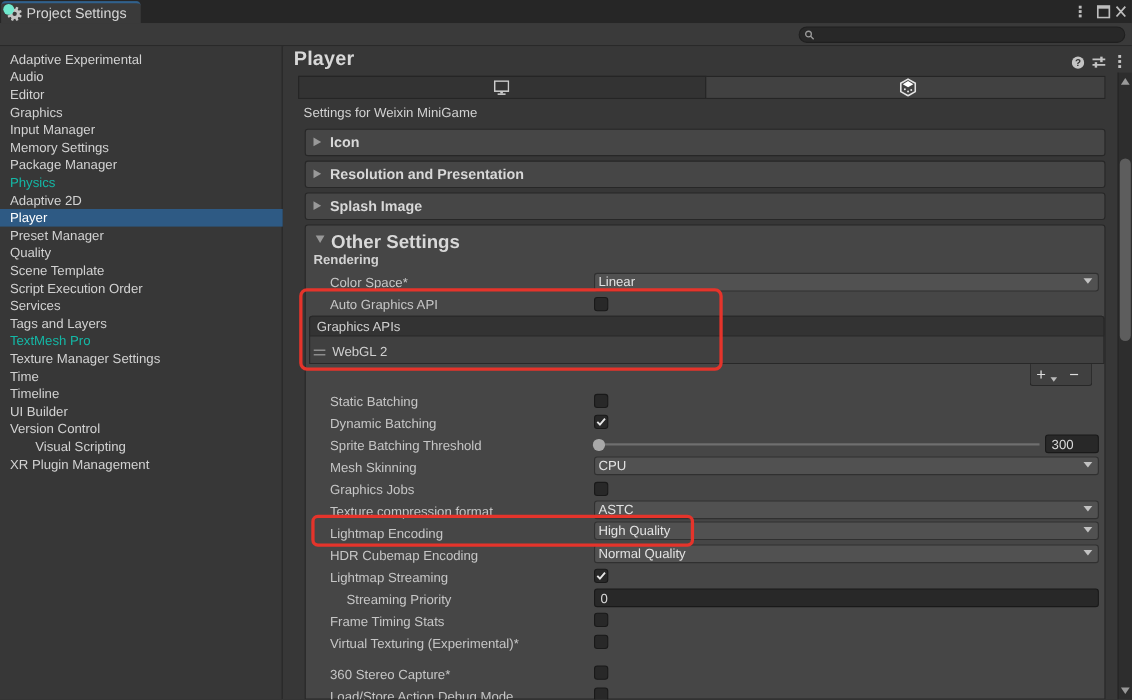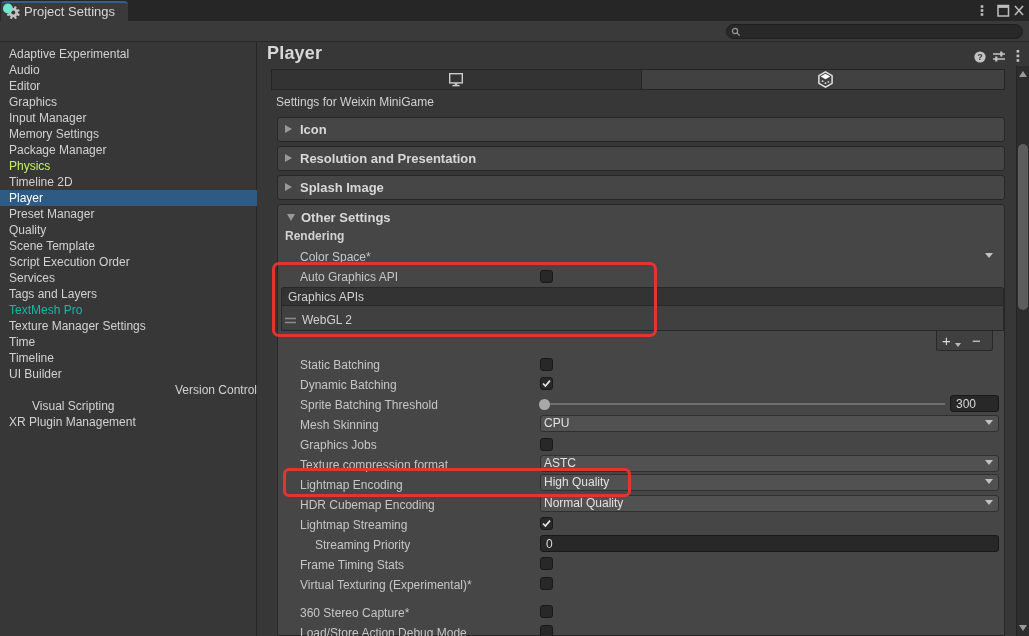--- a/index.html
+++ b/index.html
@@ -55,35 +55,35 @@
 <path d="M6 6 L8.7 8.7" stroke="#9a9a9a" stroke-width="1.2"></path>
     </svg>
 <div class="abs" style="left:0;top:42px;width:257px;height:594px;background:#373737;border-right:1px solid #262626;"></div>
 <div class="abs" style="left:0;top:46px;width:257px;height:16px;color:#d2d2d2;padding-left:9px;line-height:16px;">Adaptive Experimental</div>
 <div class="abs" style="left:0;top:62px;width:257px;height:16px;color:#d2d2d2;padding-left:9px;line-height:16px;">Audio</div>
 <div class="abs" style="left:0;top:78px;width:257px;height:16px;color:#d2d2d2;padding-left:9px;line-height:16px;">Editor</div>
 <div class="abs" style="left:0;top:94px;width:257px;height:16px;color:#d2d2d2;padding-left:9px;line-height:16px;">Graphics</div>
 <div class="abs" style="left:0;top:110px;width:257px;height:16px;color:#d2d2d2;padding-left:9px;line-height:16px;">Input Manager</div>
 <div class="abs" style="left:0;top:126px;width:257px;height:16px;color:#d2d2d2;padding-left:9px;line-height:16px;">Memory Settings</div>
 <div class="abs" style="left:0;top:142px;width:257px;height:16px;color:#d2d2d2;padding-left:9px;line-height:16px;">Package Manager</div>
-<div class="abs" style="left:0;top:158px;width:257px;height:16px;color:#bef264;padding-left:9px;line-height:16px;">Physics</div>
-<div class="abs" style="left:0;top:174px;width:257px;height:16px;color:#d2d2d2;padding-left:9px;line-height:16px;">Timeline 2D</div>
+<div class="abs" style="left:0;top:158px;width:257px;height:16px;color:#14b8a6;padding-left:9px;line-height:16px;">Physics</div>
+<div class="abs" style="left:0;top:174px;width:257px;height:16px;color:#d2d2d2;padding-left:9px;line-height:16px;">Adaptive 2D</div>
 <div class="abs" style="left:0;top:190px;width:257px;height:16px;background:#2e5a84;color:#ffffff;padding-left:9px;line-height:16px;">Player</div>
 <div class="abs" style="left:0;top:206px;width:298px;height:16px;color:#d2d2d2;padding-left:9px;line-height:16px;">Preset Manager</div>
 <div class="abs" style="left:0;top:222px;width:257px;height:16px;color:#d2d2d2;padding-left:9px;line-height:16px;">Quality</div>
 <div class="abs" style="left:0;top:238px;width:257px;height:16px;color:#d2d2d2;padding-left:9px;line-height:16px;">Scene Template</div>
 <div class="abs" style="left:0;top:254px;width:257px;height:16px;color:#d2d2d2;padding-left:9px;line-height:16px;">Script Execution Order</div>
 <div class="abs" style="left:0;top:270px;width:257px;height:16px;color:#d2d2d2;padding-left:9px;line-height:16px;">Services</div>
 <div class="abs" style="left:0;top:286px;width:257px;height:16px;color:#d2d2d2;padding-left:9px;line-height:16px;">Tags and Layers</div>
 <div class="abs" style="left:0;top:302px;width:257px;height:16px;color:#14b8a6;padding-left:9px;line-height:16px;">TextMesh Pro</div>
 <div class="abs" style="left:0;top:318px;width:257px;height:16px;color:#d2d2d2;padding-left:9px;line-height:16px;">Texture Manager Settings</div>
 <div class="abs" style="left:0;top:334px;width:257px;height:16px;color:#d2d2d2;padding-left:9px;line-height:16px;">Time</div>
 <div class="abs" style="left:0;top:350px;width:257px;height:16px;color:#d2d2d2;padding-left:9px;line-height:16px;">Timeline</div>
 <div class="abs" style="left:0;top:366px;width:257px;height:16px;color:#d2d2d2;padding-left:9px;line-height:16px;">UI Builder</div>
-<div class="abs" style="left:0;top:382px;width:257px;height:16px;color:#d2d2d2;padding-left:9px;line-height:16px;text-align:right;">Version Control</div>
+<div class="abs" style="left:0;top:382px;width:257px;height:16px;color:#d2d2d2;padding-left:9px;line-height:16px;">Version Control</div>
 <div class="abs" style="left:0;top:398px;width:257px;height:16px;color:#d2d2d2;padding-left:9px;line-height:16px;margin-left:23px;">Visual Scripting</div>
 <div class="abs" style="left:0;top:414px;width:257px;height:16px;color:#d2d2d2;padding-left:9px;line-height:16px;">XR Plugin Management</div>
 <div class="abs" style="left:258px;top:42px;width:771px;height:594px;background:#373737;"></div>
 <div class="abs" style="left:267px;top:43px;font-size:18px;font-weight:bold;letter-spacing:0.2px;color:#d8d8d8;">Player</div>
 <svg class="abs" style="left:974px;top:51px;" width="12" height="12" viewBox="0 0 12 12">
 <circle cx="6" cy="6" r="5.6" fill="#c4c4c4"></circle>
 <text x="6" y="9" font-size="9" font-weight="bold" fill="#333" text-anchor="middle" font-family="Liberation Sans">?</text>
     </svg>
 <svg class="abs" style="left:993px;top:51px;" width="12" height="11" viewBox="0 0 12 11">
 <path d="M0 3 H12 M0 8 H12" stroke="#c4c4c4" stroke-width="1.6"></path>
@@ -119,23 +119,24 @@
 <div class="fold" style="top:146px;">
       <span class="tri"></span>
       <span class="t">Resolution and Presentation</span>
     </div>
 <div class="fold" style="top:175px;">
       <span class="tri"></span>
       <span class="t">Splash Image</span>
     </div>
 <div class="abs" style="left:277px;top:204px;width:728px;height:432px;background:#464646;border:1px solid #272727;border-radius:3px 3px 0 0;"></div>
 <div class="abs" style="left:287px;top:214px;width:0;height:0;border-left:4.5px solid transparent;border-right:4.5px solid transparent;border-top:7px solid #999999;"></div>
-<div class="abs" style="left:301px;top:210px;font-weight:bold;font-size:13px;color:#d8d8d8;">Other Settings</div>
+<div class="abs" style="left:301px;top:210px;font-weight:bold;font-size:17px;color:#d8d8d8;">Other Settings</div>
 <div class="abs" style="left:285px;top:229px;font-weight:bold;color:#d2d2d2;">Rendering</div>
 <div class="lbl" style="left:300px;top:250px;">Color Space*</div>
+<div class="drop" style="left:540px;top:248px;width:459px;">Linear</div>
 <div class="caret" style="left:985px;top:253px;"></div>
 <div class="lbl" style="left:300px;top:270px;">Auto Graphics API</div>
 <div class="cb" style="left:540px;top:270px;"></div>
 <div class="abs" style="left:281px;top:287px;width:723px;height:44px;background:#404040;border:1px solid #282828;border-radius:3px 3px 0 0;"></div>
 <div class="abs" style="left:281px;top:287px;width:723px;height:19px;background:#333333;border:1px solid #282828;border-radius:3px 3px 0 0;"></div>
 <div class="lbl" style="left:288px;top:290px;color:#d0d0d0;">Graphics APIs</div>
 <svg class="abs" style="left:285px;top:317px;" width="11" height="7" viewBox="0 0 11 7">
 <path d="M0 1.5 H11 M0 5.5 H11" stroke="#8c8c8c" stroke-width="1.4"></path>
     </svg>
 <div class="lbl" style="left:302px;top:313px;color:#d0d0d0;">WebGL 2</div>

